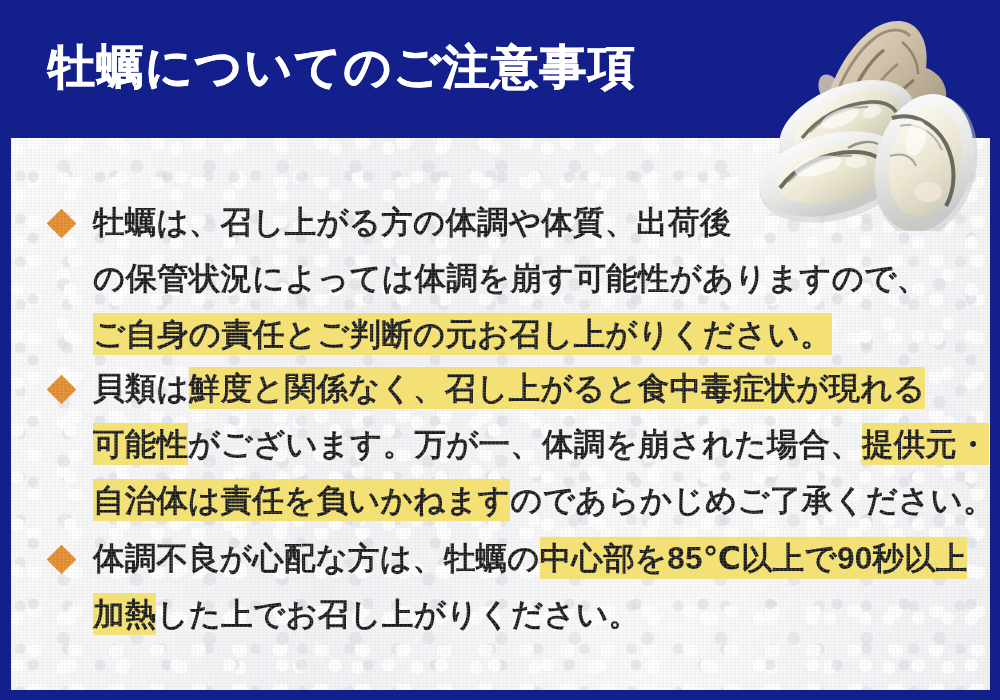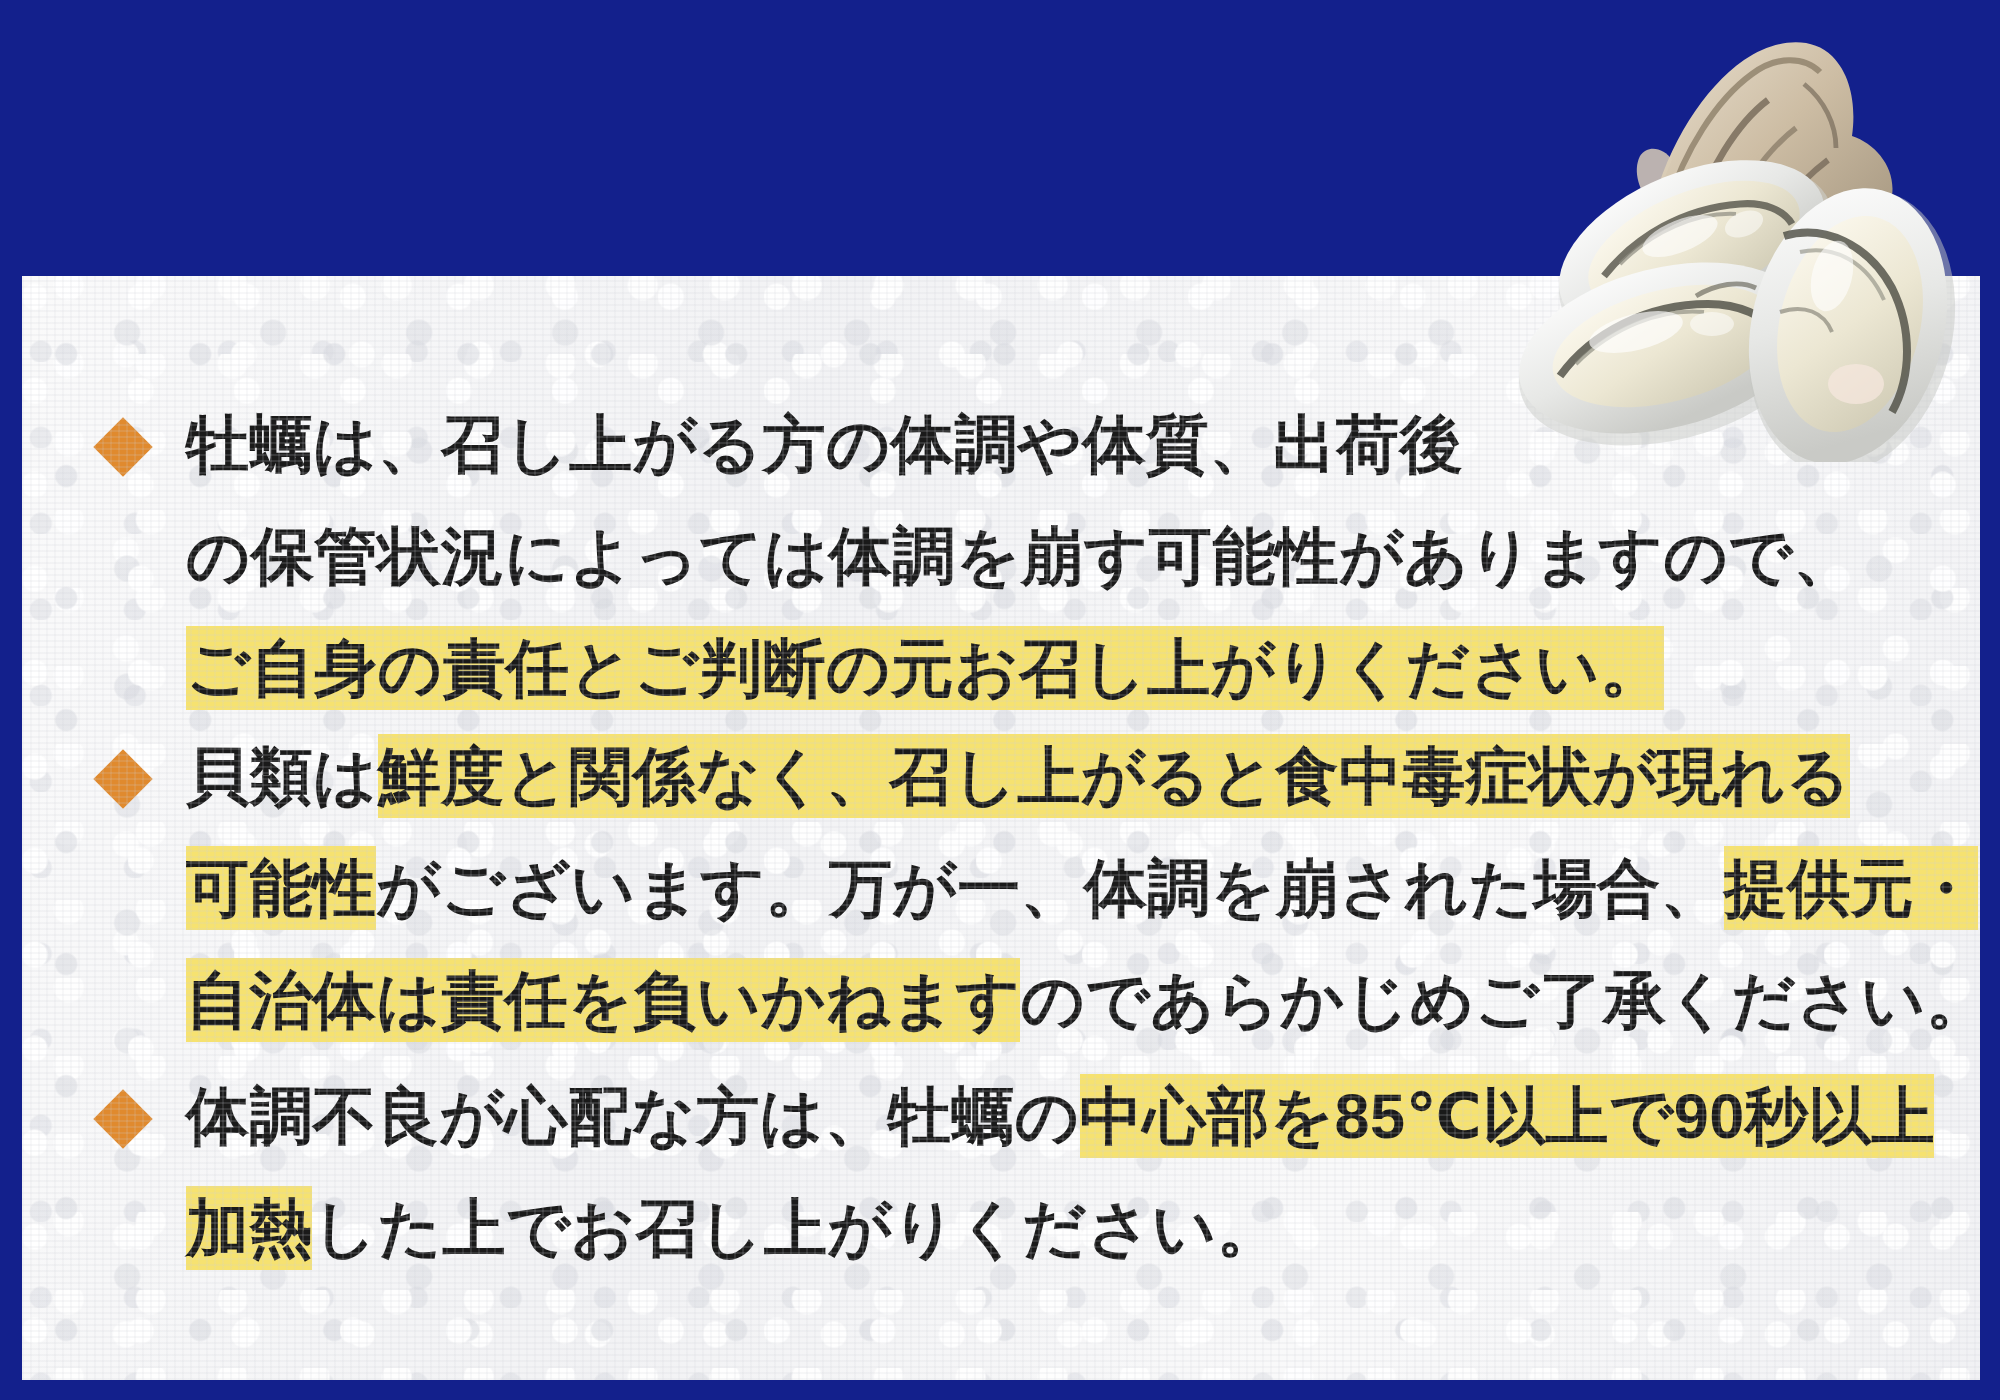--- a/index.html
+++ b/index.html
@@ -137,20 +137,23 @@
     width: 262px;
     height: 225px;
     pointer-events: none;
   }
 </style>
 </head>
 <body>
 
 <div id="poster">
 
+  <div class="header-band">
+    <div class="page-title">牡蠣についてのご注意事項</div>
+  </div>
 
   <div class="paper">
     <div class="notice-list" id="notice-list">
         <div class="notice-item" data-index="0">
           <div class="notice-line"><span class="bullet-slot"><span class="bullet-diamond"></span></span><span class="seg">牡蠣は、召し上がる方の体調や体質、出荷後</span></div>
           <div class="notice-line"><span class="indent-slot"></span><span class="seg">の保管状況によっては体調を崩す可能性がありますので、</span></div>
           <div class="notice-line"><span class="indent-slot"></span><span class="seg hl">ご自身の責任とご判断の元お召し上がりください。</span></div>
         </div>
         <div class="notice-item" data-index="1">
           <div class="notice-line"><span class="bullet-slot"><span class="bullet-diamond"></span></span><span class="seg">貝類は</span><span class="seg hl">鮮度と関係なく、召し上がると食中毒症状が現れる</span></div>

